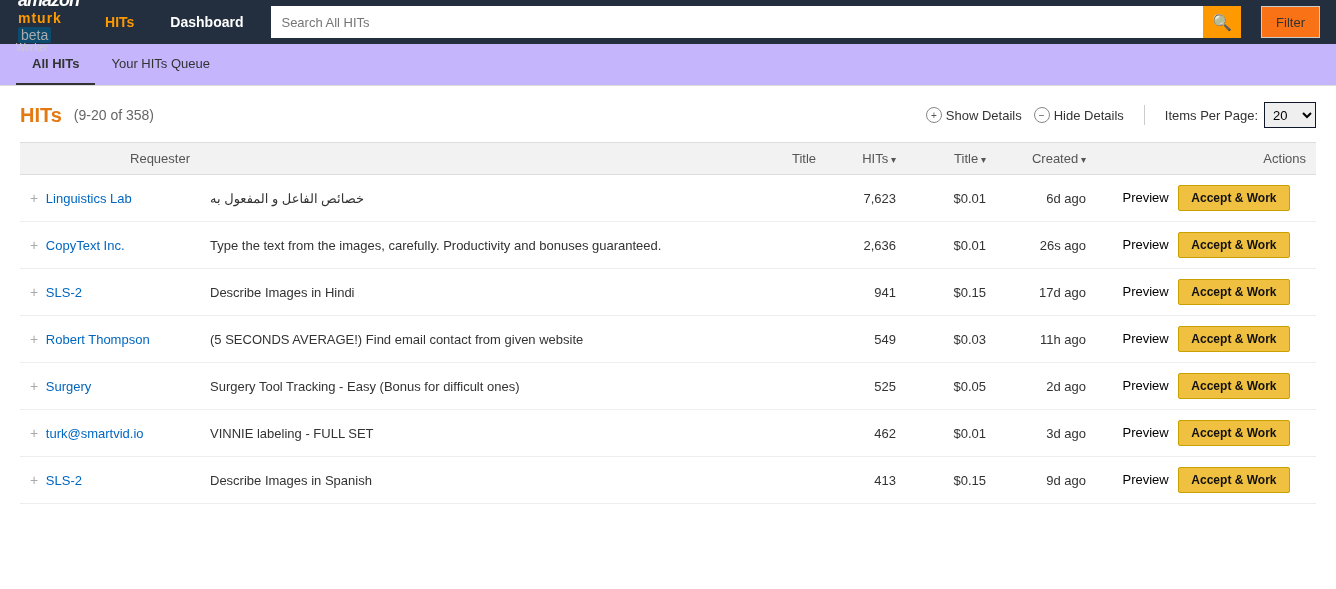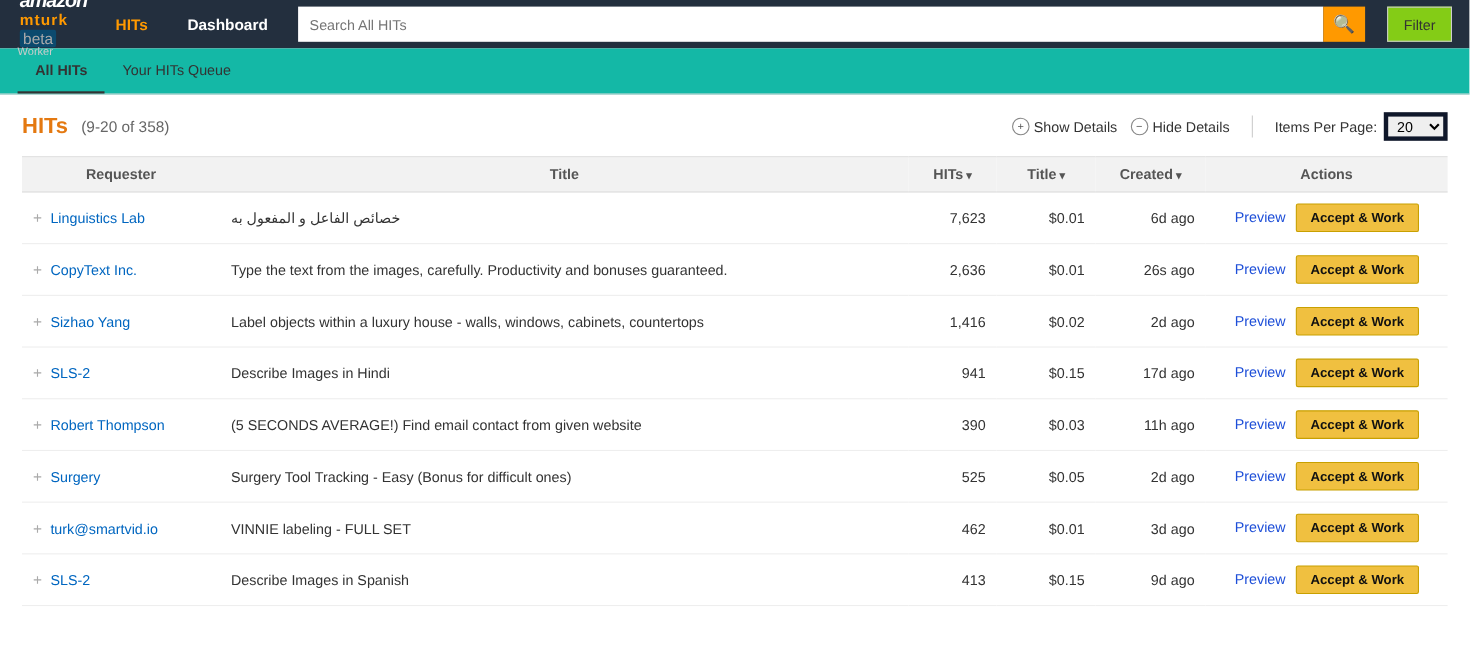--- a/index.html
+++ b/index.html
@@ -82,32 +82,32 @@
       width: 40px;
       height: 32px;
       cursor: pointer;
       display: flex;
       align-items: center;
       justify-content: center;
       color: #fff;
       font-size: 16px;
     }
     .filter-btn {
-      background: #84cc16;
+      background: #f97316;
       border: 1px solid #ccc;
       padding: 6px 14px;
       font-size: 13px;
       cursor: pointer;
       color: #333;
       height: 32px;
     }
 
     
     .tabs {
-      background: #14b8a6;
+      background: #c4b5fd;
       border-bottom: 1px solid #ddd;
       display: flex;
       padding: 0 16px;
       gap: 0;
     }
     .tab {
       padding: 12px 16px;
       font-size: 13px;
       cursor: pointer;
       border-bottom: 2px solid transparent;
@@ -168,40 +168,40 @@
       margin: 0 8px;
     }
     .items-per-page {
       display: flex;
       align-items: center;
       gap: 6px;
       font-size: 13px;
     }
     .items-per-page select {
       height: 26px;
-      border: 4px solid #0f172a;
+      border: 1px solid #0f172a;
       padding: 0 4px;
       font-size: 13px;
     }
 
     
     .hits-table {
       width: 100%;
       border-collapse: collapse;
       font-size: 13px;
     }
     .hits-table thead tr {
       background: #f2f2f2;
       border-top: 1px solid #ddd;
       border-bottom: 1px solid #ddd;
     }
     .hits-table th {
       padding: 8px 10px;
-      text-align: center;
-      font-weight: bold;
+      text-align: right;
+      font-weight: normal;
       color: #555;
       white-space: nowrap;
     }
     .hits-table th.sortable {
       cursor: pointer;
     }
     .hits-table th.sortable:after {
       content: ' ▾';
       font-size: 10px;
     }
@@ -224,21 +224,21 @@
     }
 
     .plus-icon {
       color: #aaa;
       font-size: 14px;
       cursor: pointer;
       margin-right: 4px;
     }
 
     .preview-link {
-      color: #1d4ed8;
+      color: #000000;
       text-decoration: none;
       cursor: pointer;
       margin-right: 6px;
     }
 
     .accept-work-btn {
       background: #f0c040;
       border: 1px solid #c8a000;
       padding: 5px 12px;
       font-size: 12px;
@@ -358,52 +358,38 @@
     <td class="col-reward reward-val">$0.01</td>
     <td class="col-created created-val">26s ago</td>
     <td class="col-actions">
       <a class="preview-link">Preview</a>
       <button class="accept-work-btn">Accept &amp; Work</button>
     </td>
   </tr>
         <tr>
     <td class="col-requester">
       <span class="plus-icon">+</span>
-      <a class="requester-link">Sizhao Yang</a>
-    </td>
-    <td>Label objects within a luxury house - walls, windows, cabinets, countertops</td>
-    <td class="col-hits num-hits">1,416</td>
-    <td class="col-reward reward-val">$0.02</td>
-    <td class="col-created created-val">2d ago</td>
-    <td class="col-actions">
-      <a class="preview-link">Preview</a>
-      <button class="accept-work-btn">Accept &amp; Work</button>
-    </td>
-  </tr>
-        <tr>
-    <td class="col-requester">
-      <span class="plus-icon">+</span>
       <a class="requester-link">SLS-2</a>
     </td>
     <td>Describe Images in Hindi</td>
     <td class="col-hits num-hits">941</td>
     <td class="col-reward reward-val">$0.15</td>
     <td class="col-created created-val">17d ago</td>
     <td class="col-actions">
       <a class="preview-link">Preview</a>
       <button class="accept-work-btn">Accept &amp; Work</button>
     </td>
   </tr>
         <tr>
     <td class="col-requester">
       <span class="plus-icon">+</span>
       <a class="requester-link">Robert Thompson</a>
     </td>
     <td>(5 SECONDS AVERAGE!) Find email contact from given website</td>
-    <td class="col-hits num-hits">390</td>
+    <td class="col-hits num-hits">549</td>
     <td class="col-reward reward-val">$0.03</td>
     <td class="col-created created-val">11h ago</td>
     <td class="col-actions">
       <a class="preview-link">Preview</a>
       <button class="accept-work-btn">Accept &amp; Work</button>
     </td>
   </tr>
         <tr>
     <td class="col-requester">
       <span class="plus-icon">+</span>

